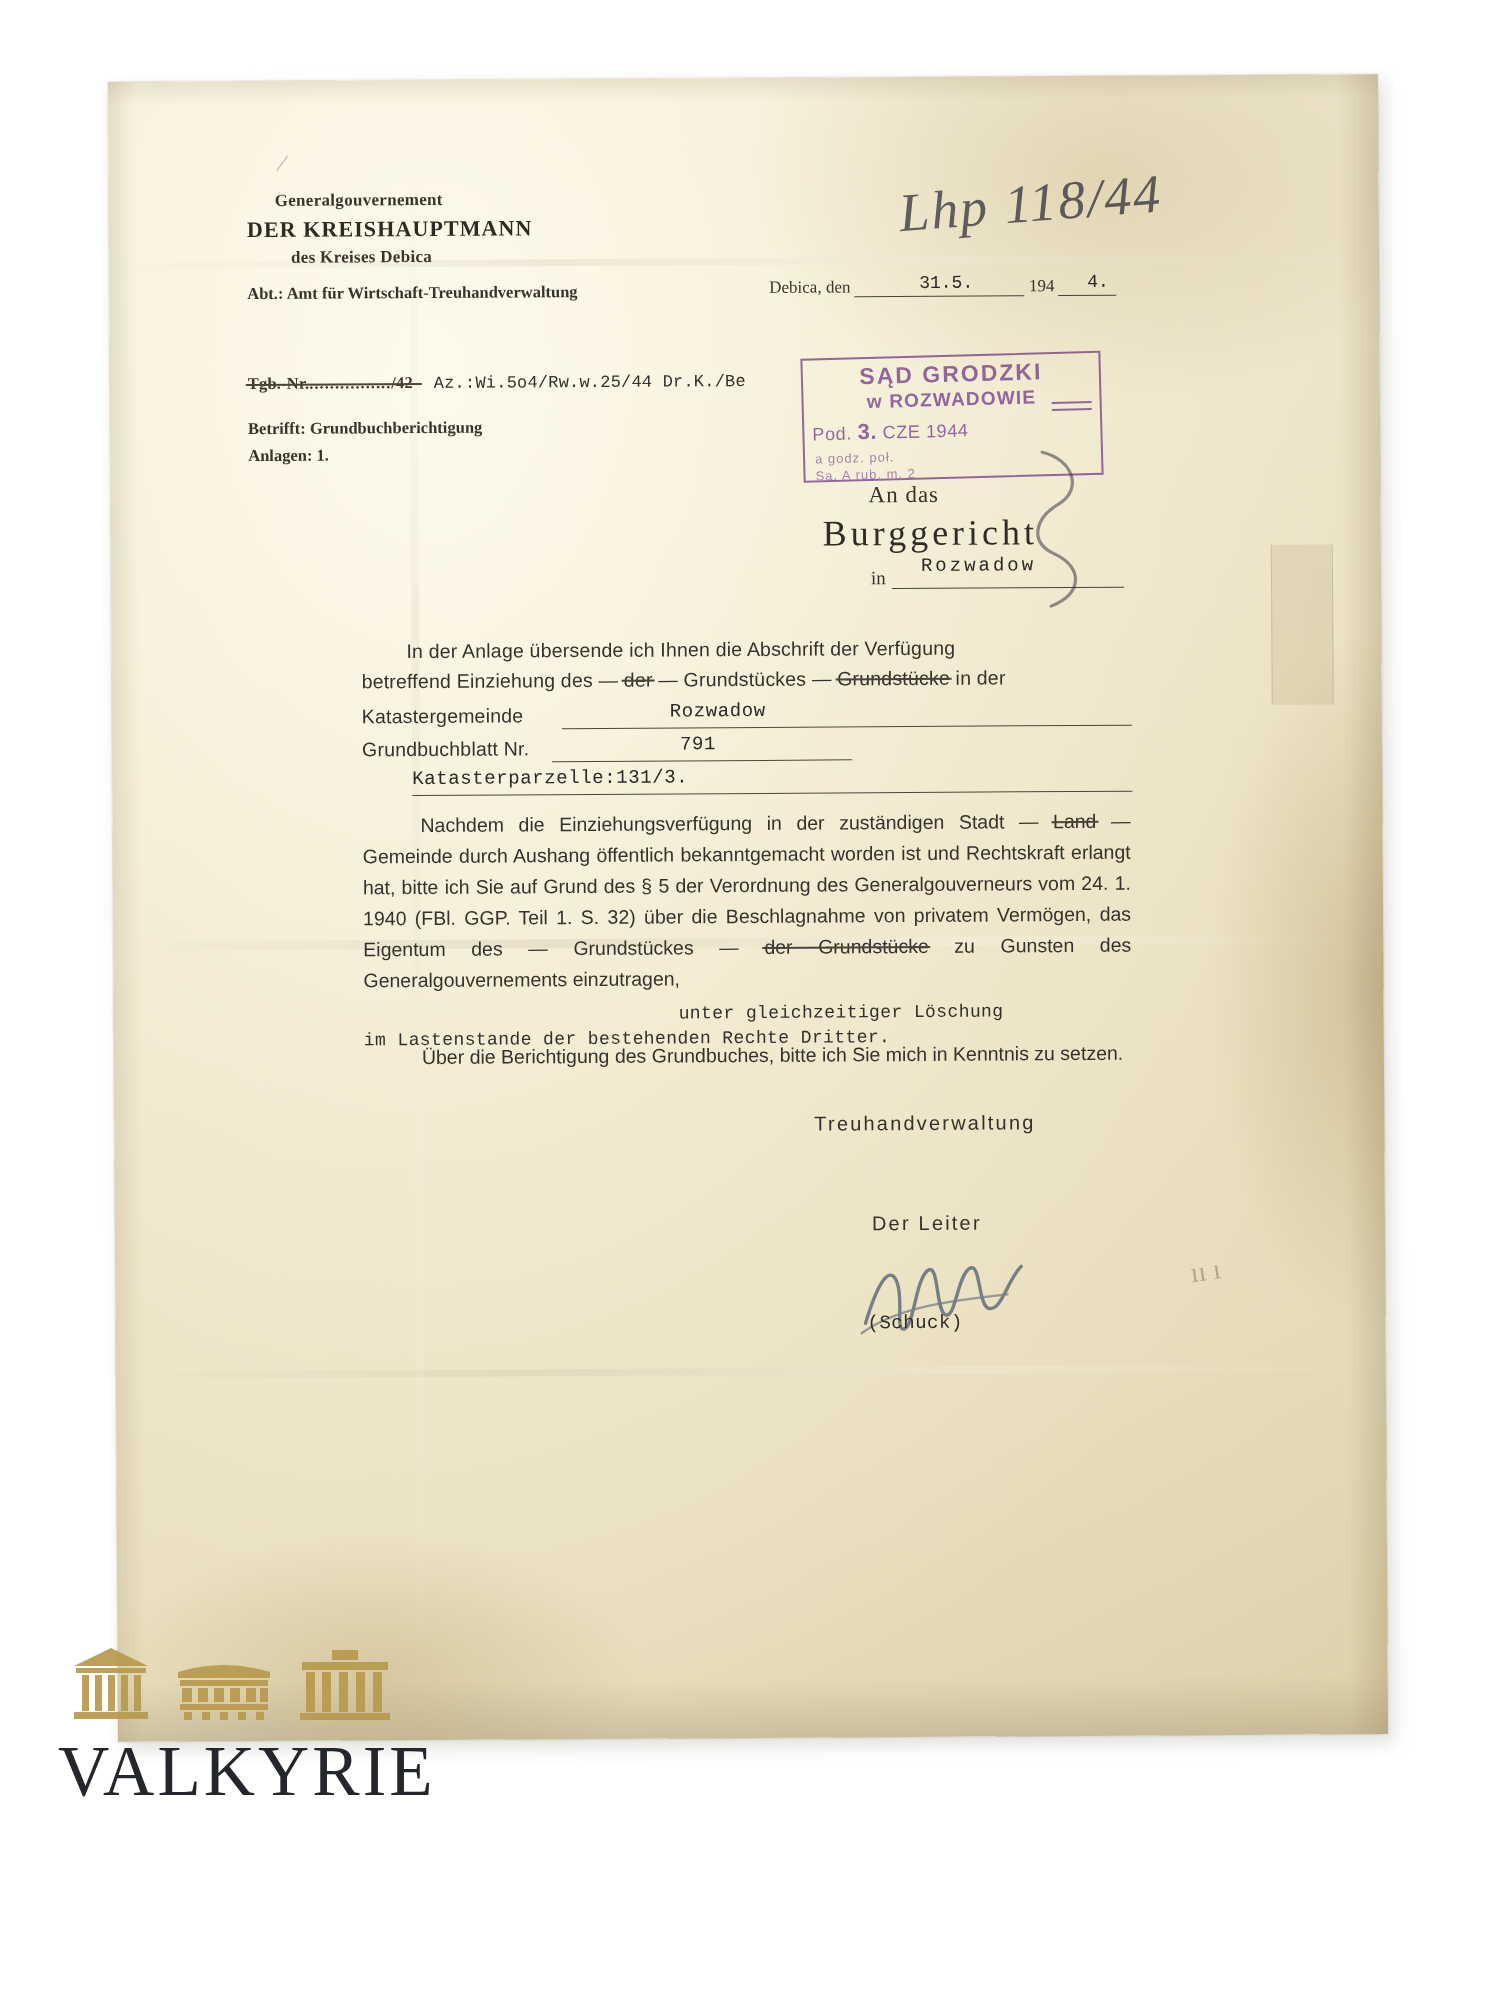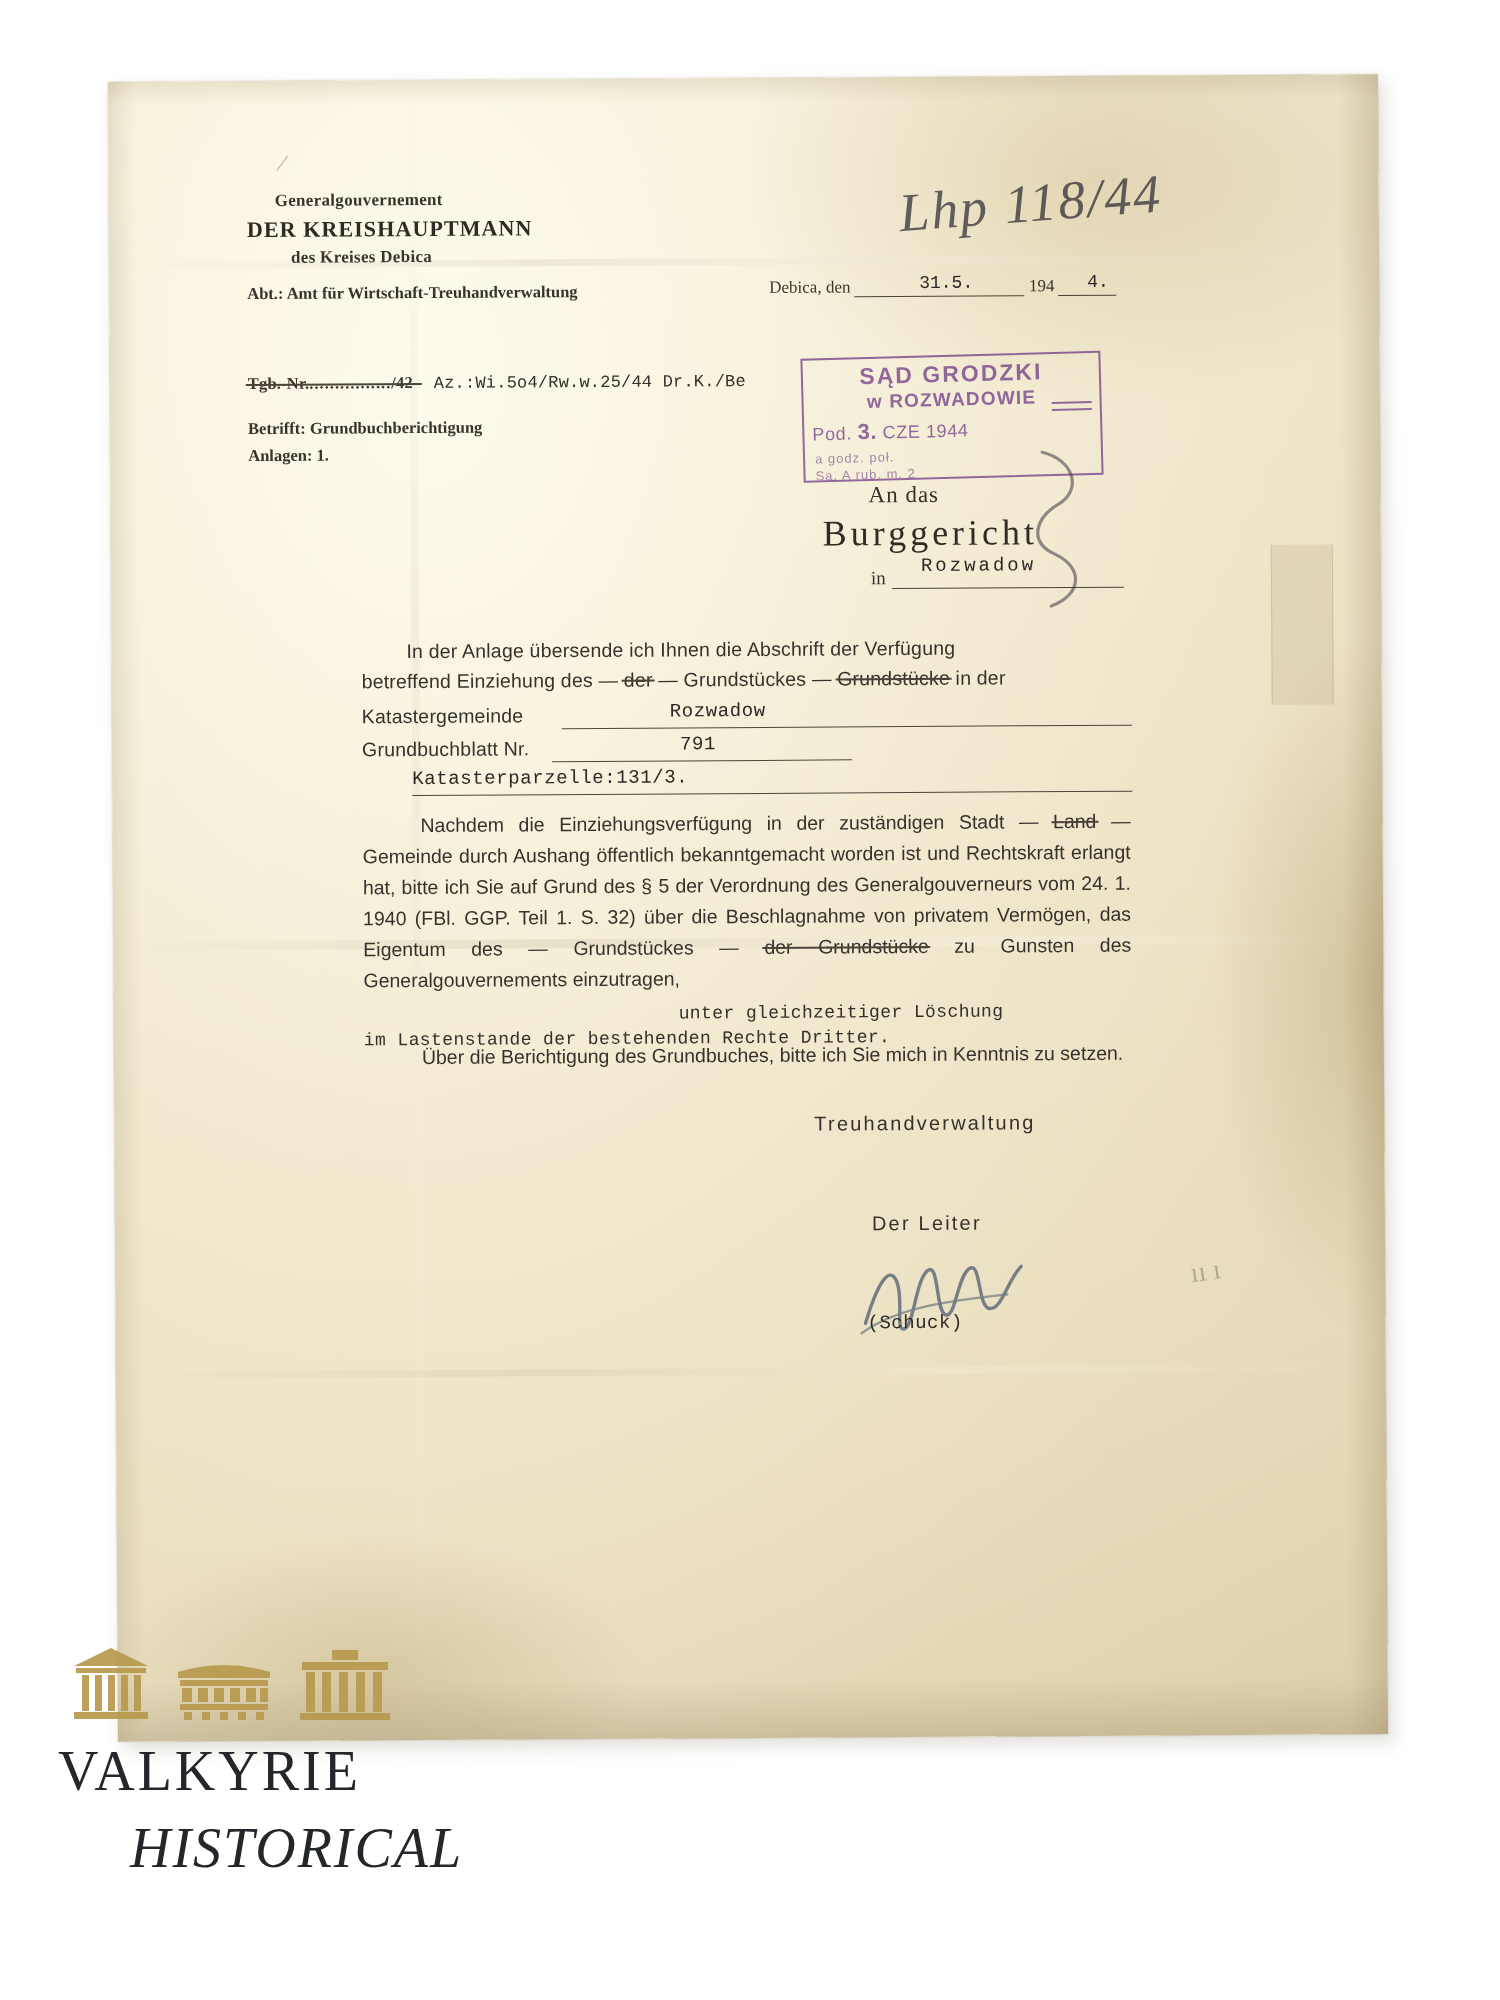--- a/index.html
+++ b/index.html
@@ -453,21 +453,21 @@
   
   #logo {
     position: absolute;
     left: 58px;
     top: 1638px;
     width: 560px;
     height: 330px;
   }
   #logo .wordmark {
     font-family: "Liberation Serif", serif;
-    font-size: 56px;
+    font-size: 71px;
     letter-spacing: 3px;
     color: #23262b;
     line-height: 86px;
   }
   #logo .wordmark2 {
     font-family: "Liberation Serif", serif;
     font-size: 56px;
     font-style: italic;
     letter-spacing: 2px;
     color: #23262b;
@@ -648,14 +648,13 @@
         <rect x="8" y="22" width="9" height="40"></rect>
         <rect x="24" y="22" width="9" height="40"></rect>
         <rect x="41" y="22" width="9" height="40"></rect>
         <rect x="58" y="22" width="9" height="40"></rect>
         <rect x="75" y="22" width="9" height="40"></rect>
         <rect x="2" y="63" width="90" height="7"></rect>
       </g>
     </svg>
   </div>
   <div class="wordmark">VALKYRIE</div>
-  <div class="wordmark2">HISTORICAL</div>
 </div>
 
 </body></html>

